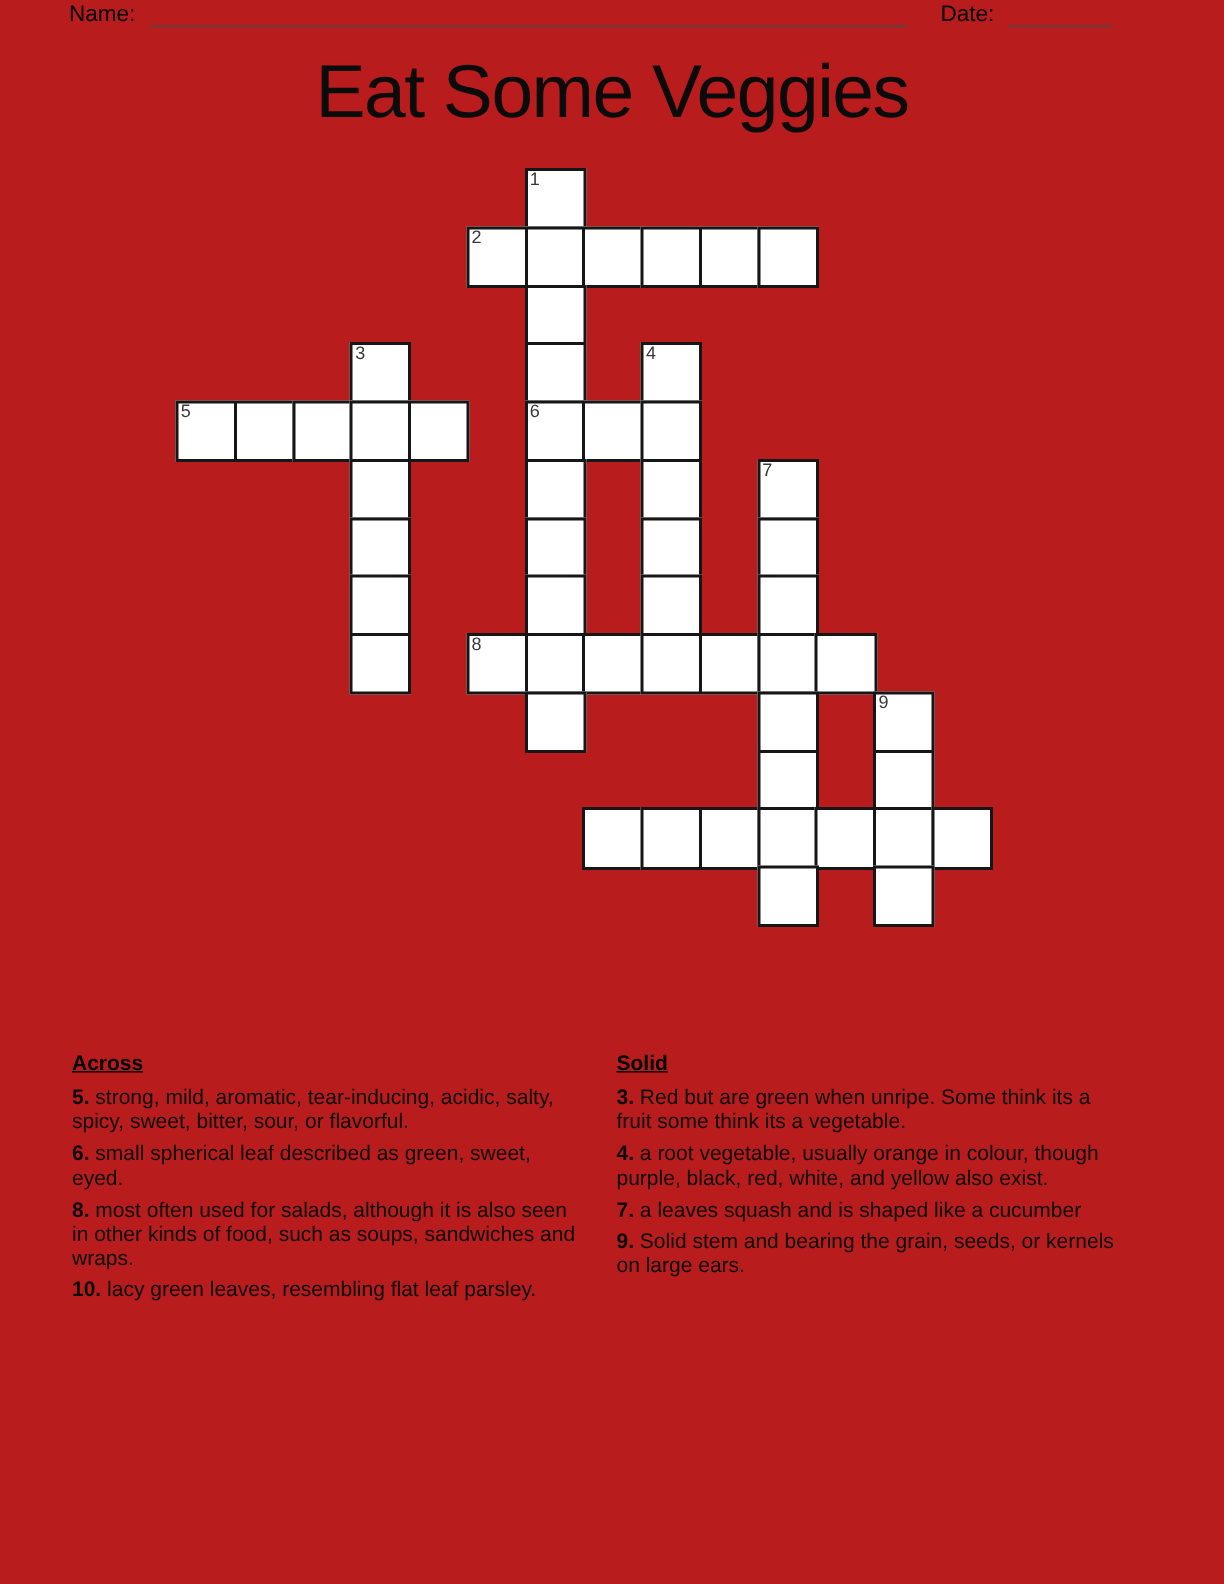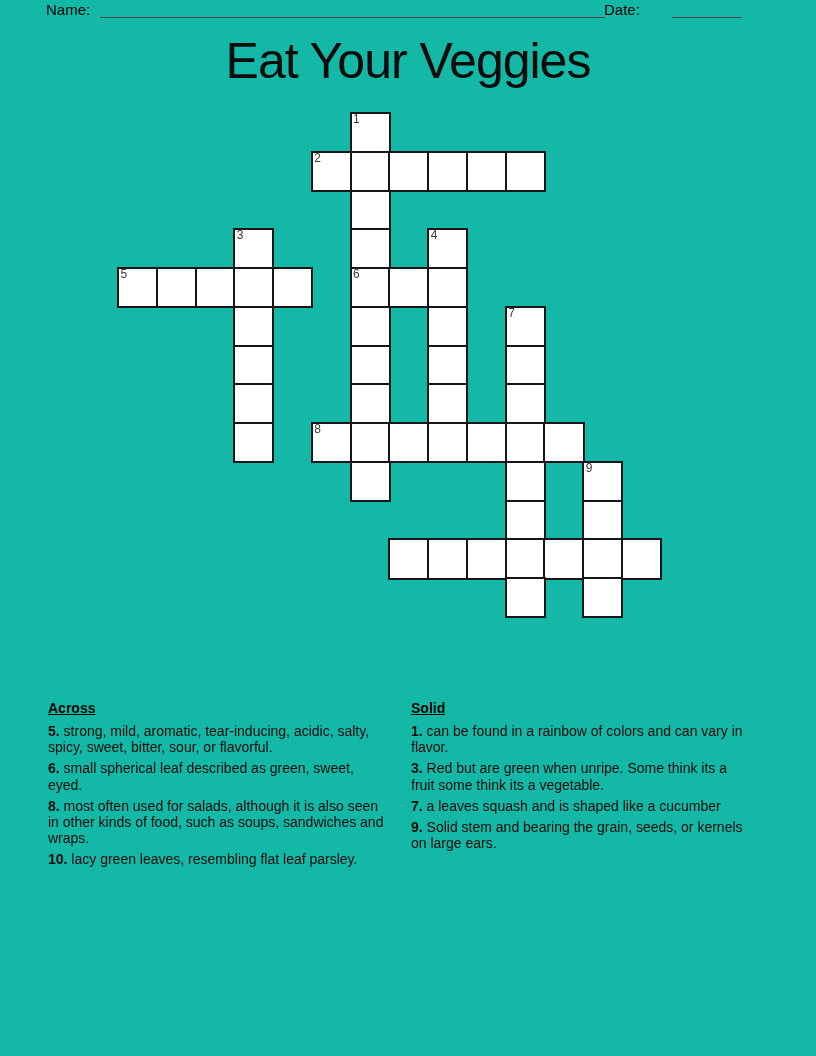--- a/index.html
+++ b/index.html
@@ -1,32 +1,32 @@
 <!DOCTYPE html>
 <html><head>
 <meta charset="utf-8">
 <style>
   html,body { margin:0; padding:0; background:#ffffff; }
   .page {
     position:relative;
     width:816px; height:1056px;
-    background:#14b8a6;
+    background:#b91c1c;
     font-family:"Liberation Sans", sans-serif;
     color:#000;
     overflow:hidden;
   }
   
   .hdr-label {
     position:absolute;
     font-size:15px;
     line-height:16px;
     color:#000;
   }
   .name-label { left:46px; top:2px; }
-  .date-label { left:604px; top:2px; }
+  .date-label { left:627px; top:2px; }
   .write-line {
     position:absolute;
     height:0;
     border-bottom:1.6px solid #4a4a4a;
   }
   .name-line { left:100px; top:17px; width:505px; }
   .date-line { left:672px; top:17px; width:70px; }
 
   
   .title {
@@ -88,21 +88,21 @@
 </head>
 <body>
 
 <div class="page">
 
   <span class="hdr-label name-label">Name:</span>
   <div class="write-line name-line"></div>
   <span class="hdr-label date-label">Date:</span>
   <div class="write-line date-line"></div>
 
-  <div class="title">Eat Your Veggies</div>
+  <div class="title">Eat Some Veggies</div>
 
   <div class="grid">
       <div class="cell" style="left: 232.62px; top: 0px;">
         <span class="cellnum">1</span>
       </div>
       <div class="cell" style="left: 193.85px; top: 38.77px;">
         <span class="cellnum">2</span>
       </div>
       <div class="cell" style="left: 232.62px; top: 38.77px;"></div>
       <div class="cell" style="left: 271.39px; top: 38.77px;"></div>
@@ -177,19 +177,19 @@
   <div class="clue-col col-across">
     <div class="clue-head">Across</div>
     <p class="clue"><span class="cnum">5.</span> <span>strong, mild, aromatic, tear-inducing, acidic, salty, spicy, sweet, bitter, sour, or flavorful.</span></p>
     <p class="clue"><span class="cnum">6.</span> <span>small spherical leaf described as green, sweet, eyed.</span></p>
     <p class="clue"><span class="cnum">8.</span> <span>most often used for salads, although it is also seen in other kinds of food, such as soups, sandwiches and wraps.</span></p>
     <p class="clue"><span class="cnum">10.</span> <span>lacy green leaves, resembling flat leaf parsley.</span></p>
   </div>
 
   <div class="clue-col col-down">
     <div class="clue-head">Solid</div>
-    <p class="clue"><span class="cnum">1.</span> <span>can be found in a rainbow of colors and can vary in flavor.</span></p>
     <p class="clue"><span class="cnum">3.</span> <span>Red but are green when unripe. Some think its a fruit some think its a vegetable.</span></p>
+    <p class="clue"><span class="cnum">4.</span> <span>a root vegetable, usually orange in colour, though purple, black, red, white, and yellow also exist.</span></p>
     <p class="clue"><span class="cnum">7.</span> <span>a leaves squash and is shaped like a cucumber</span></p>
     <p class="clue"><span class="cnum">9.</span> <span>Solid stem and bearing the grain, seeds, or kernels on large ears.</span></p>
   </div>
 
 </div>
 
 </body></html>

